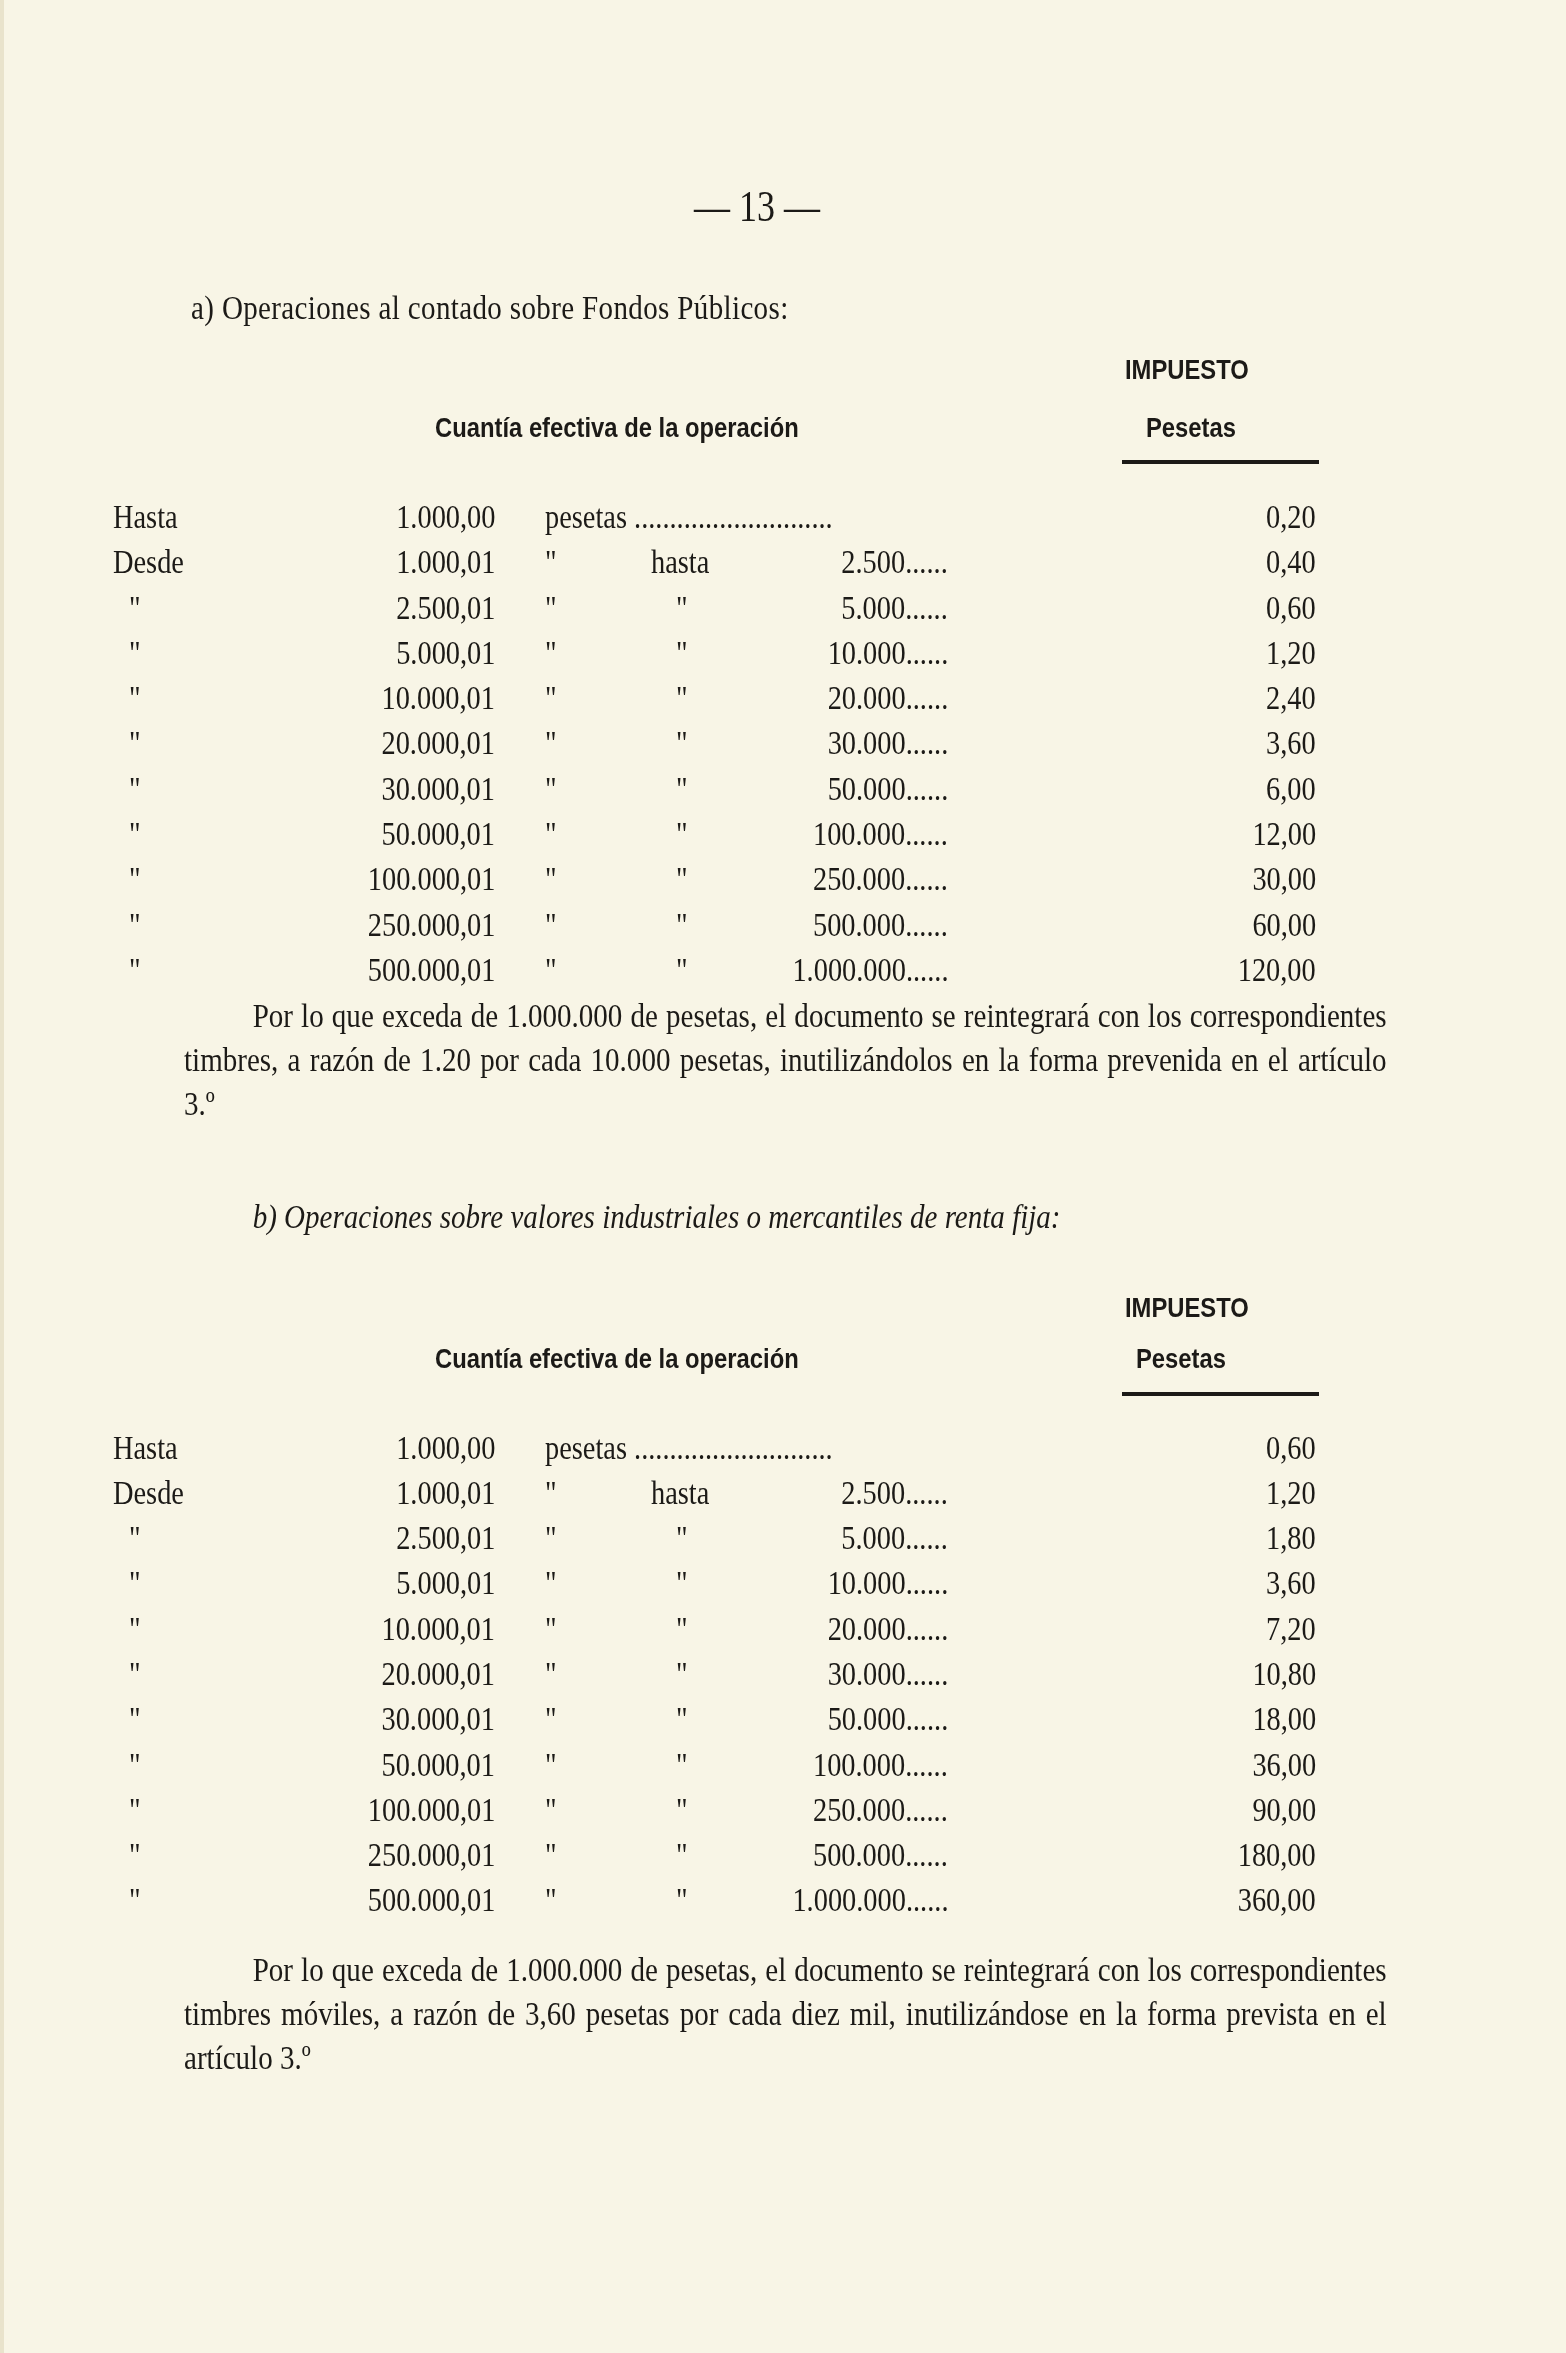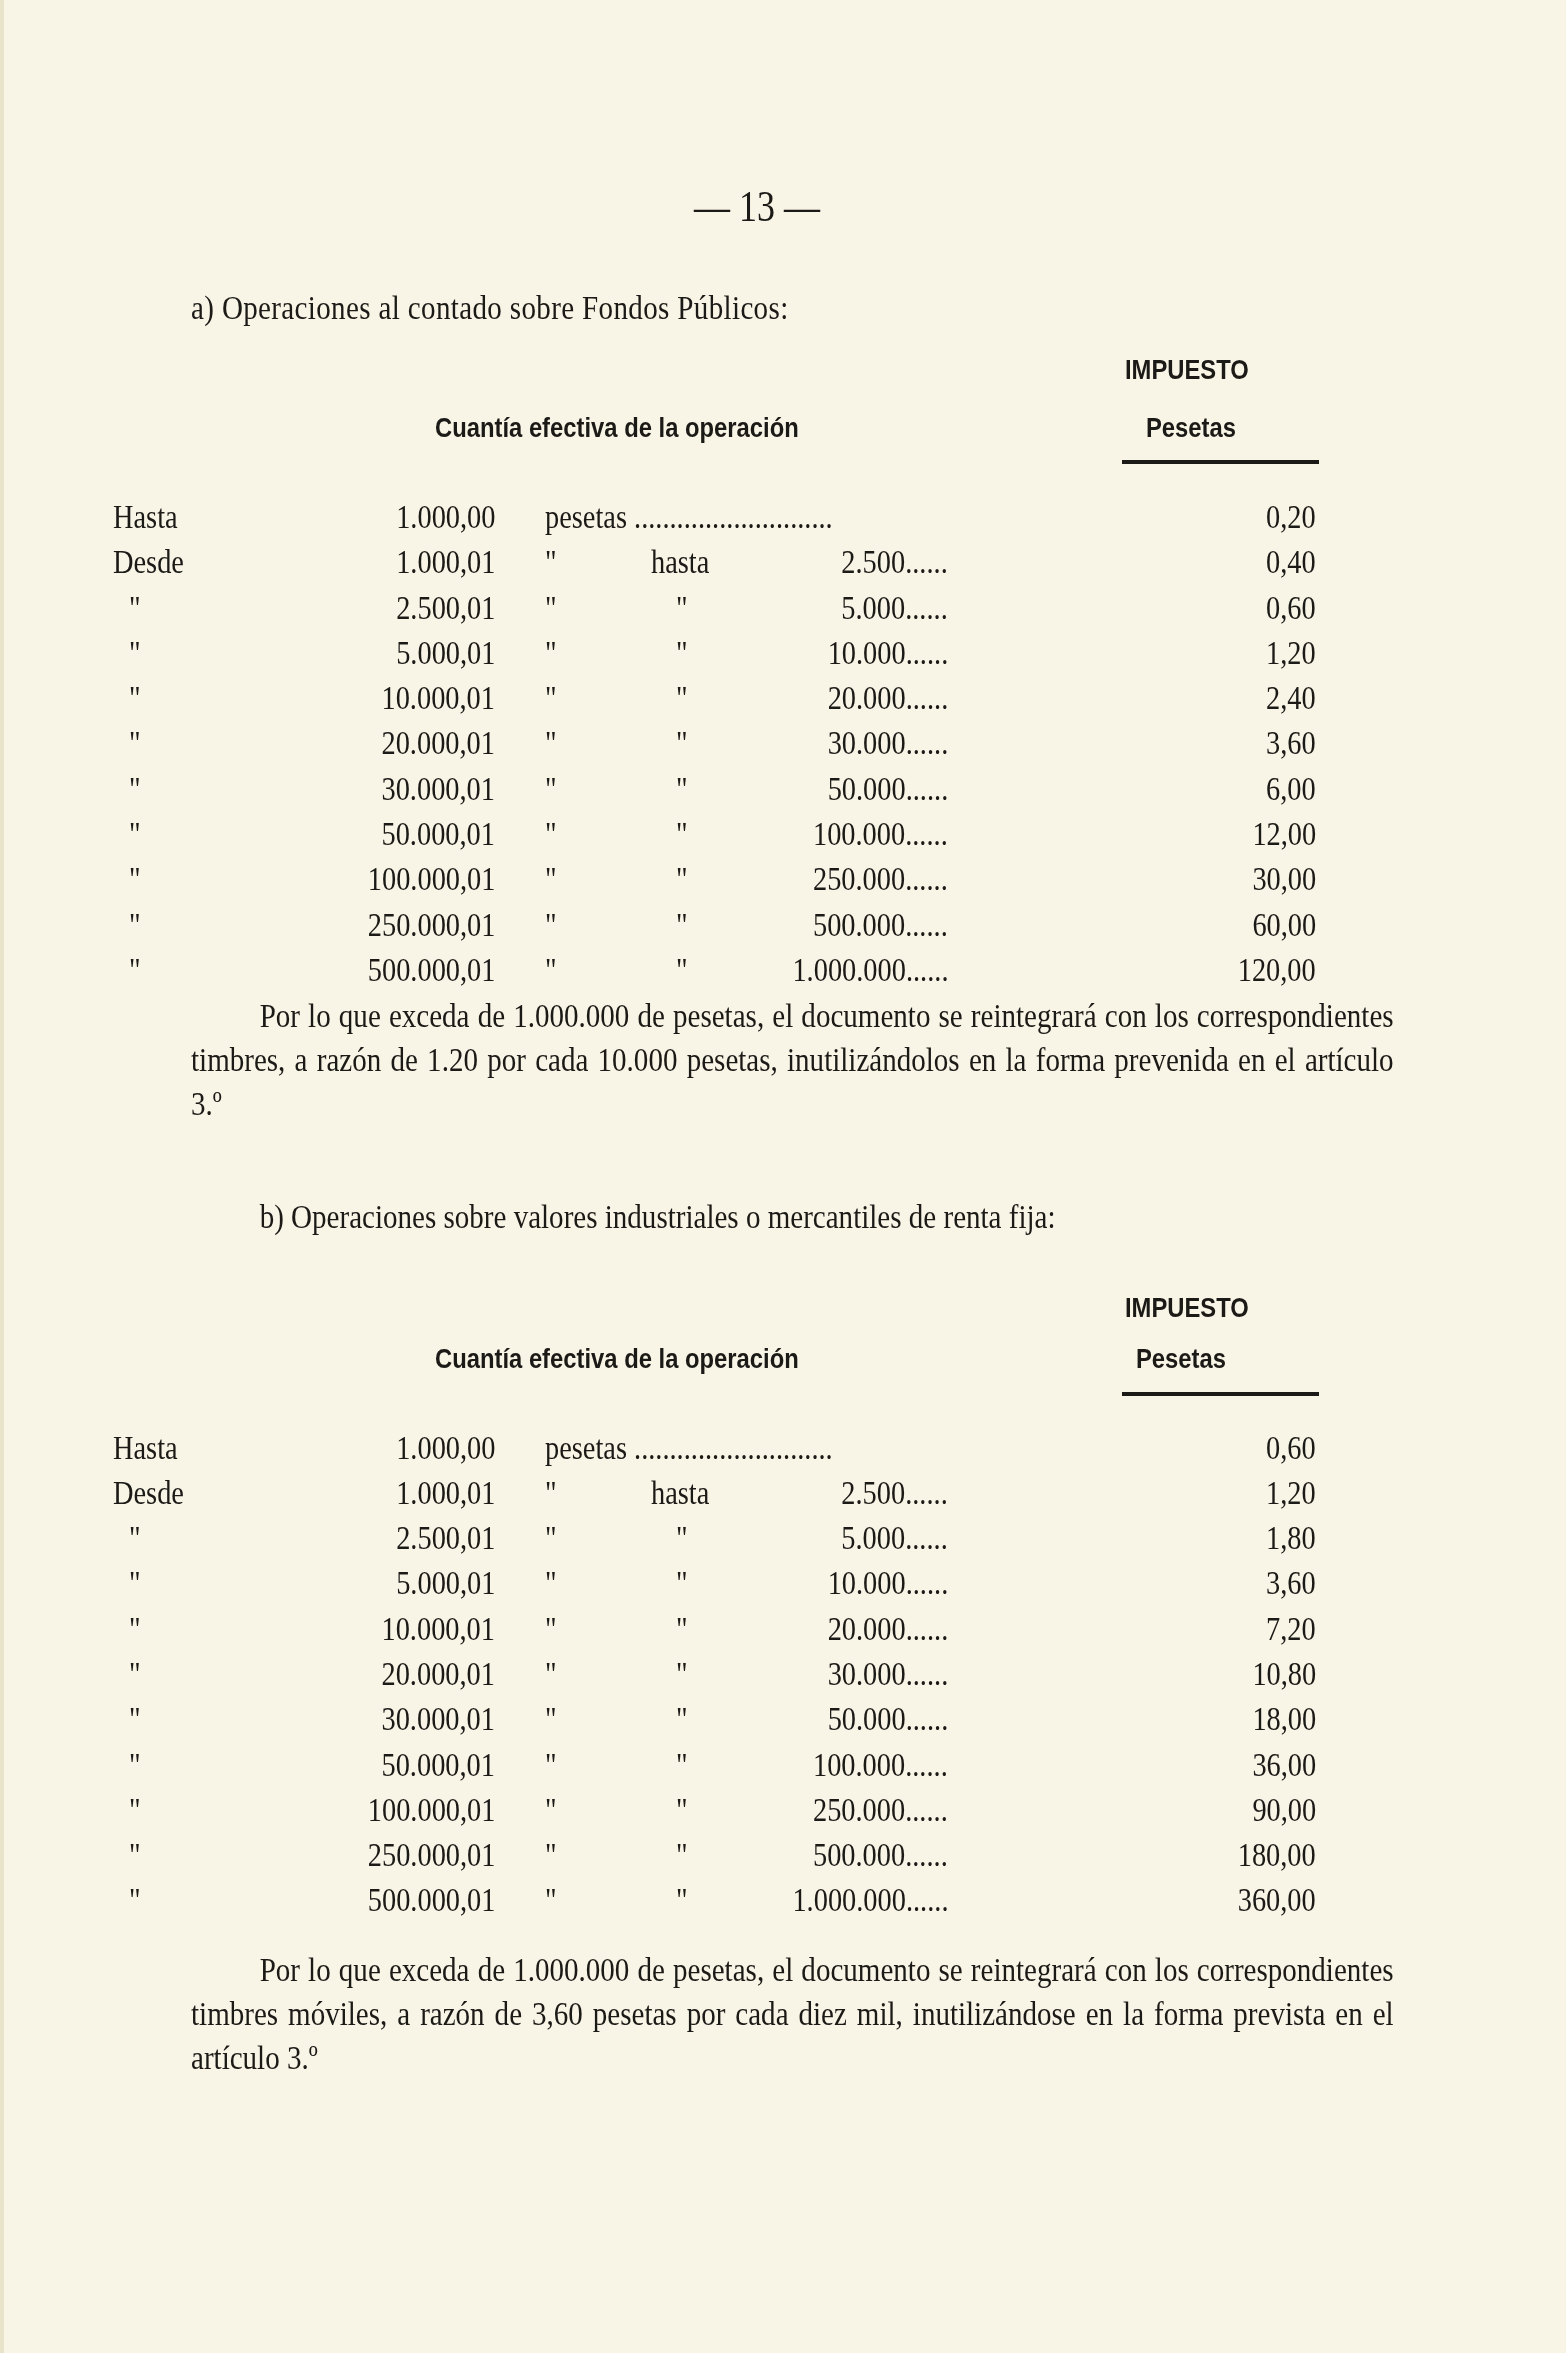--- a/index.html
+++ b/index.html
@@ -17,21 +17,21 @@
   .hdr { font-family:"Liberation Sans","DejaVu Sans",sans-serif; font-weight:bold; font-size:28px; transform:scaleX(0.85); transform-origin:left top; }
   .rule { position:absolute; height:3.5px; background:#1c1a17; }
   .row { position:absolute; left:113px; width:1203px; height:42px; }
   .row span { position:absolute; top:0; white-space:nowrap; font-size:33px; transform:scaleX(0.86); transform-origin:left top; }
   .row .c-label { left:0; }
   .row .c-from { right:821px; transform-origin:right top; }
   .row .c-unit { left:432px; }
   .row .c-hasta { left:538px; }
   .row .c-to { right:368px; transform-origin:right top; }
   .row .c-tax { right:0; transform-origin:right top; }
-  .para { position:absolute; left:113px; width:1203px; font-size:33px; line-height:44px; text-align:justify; text-align-last:left; }
+  .para { position:absolute; left:106px; width:1203px; font-size:33px; line-height:44px; text-align:justify; text-align-last:left; }
   .para p { margin:0; text-indent:78px; }
   .inner { display:inline-block; transform:scaleX(0.88); transform-origin:left top; width:113.6%; }
 </style>
 </head>
 <body>
 
 <div class="page-edge"></div>
 
 <div class="abs page-num">— 13 —</div>
 
@@ -130,21 +130,21 @@
         <span class="c-to">1.000.000......</span>
         <span class="c-tax">120,00</span>
       </div>
     </div>
   <div class="para" style="top:994px;">
     <p><span class="inner">Por lo que exceda de 1.000.000 de pesetas, el documento se reintegrará con los correspondientes timbres, a razón de 1.20 por cada 10.000 pesetas, inutilizándolos en la forma prevenida en el artículo 3.º</span></p>
   </div>
 </div>
 
 <div>
-  <div class="para" style="top:1195px;">
+  <div class="para" style="top:1195px;font-style:italic;">
     <p><span class="inner">b)  Operaciones sobre valores industriales o mercantiles de renta fija:</span></p>
   </div>
   <div class="abs hdr" style="left:1125px;top:1292px;">IMPUESTO</div>
   <div class="abs hdr" style="left:435px;top:1343px;">Cuantía efectiva de la operación</div>
   <div class="abs hdr" style="left:1136px;top:1343px;">Pesetas</div>
   <div class="rule" style="left:1122px;top:1392px;width:197px;"></div>
   <div id="rows-b">
       <div class="row" style="top: 1430px;">
         <span class="c-label">Hasta</span>
         <span class="c-from">1.000,00</span>

